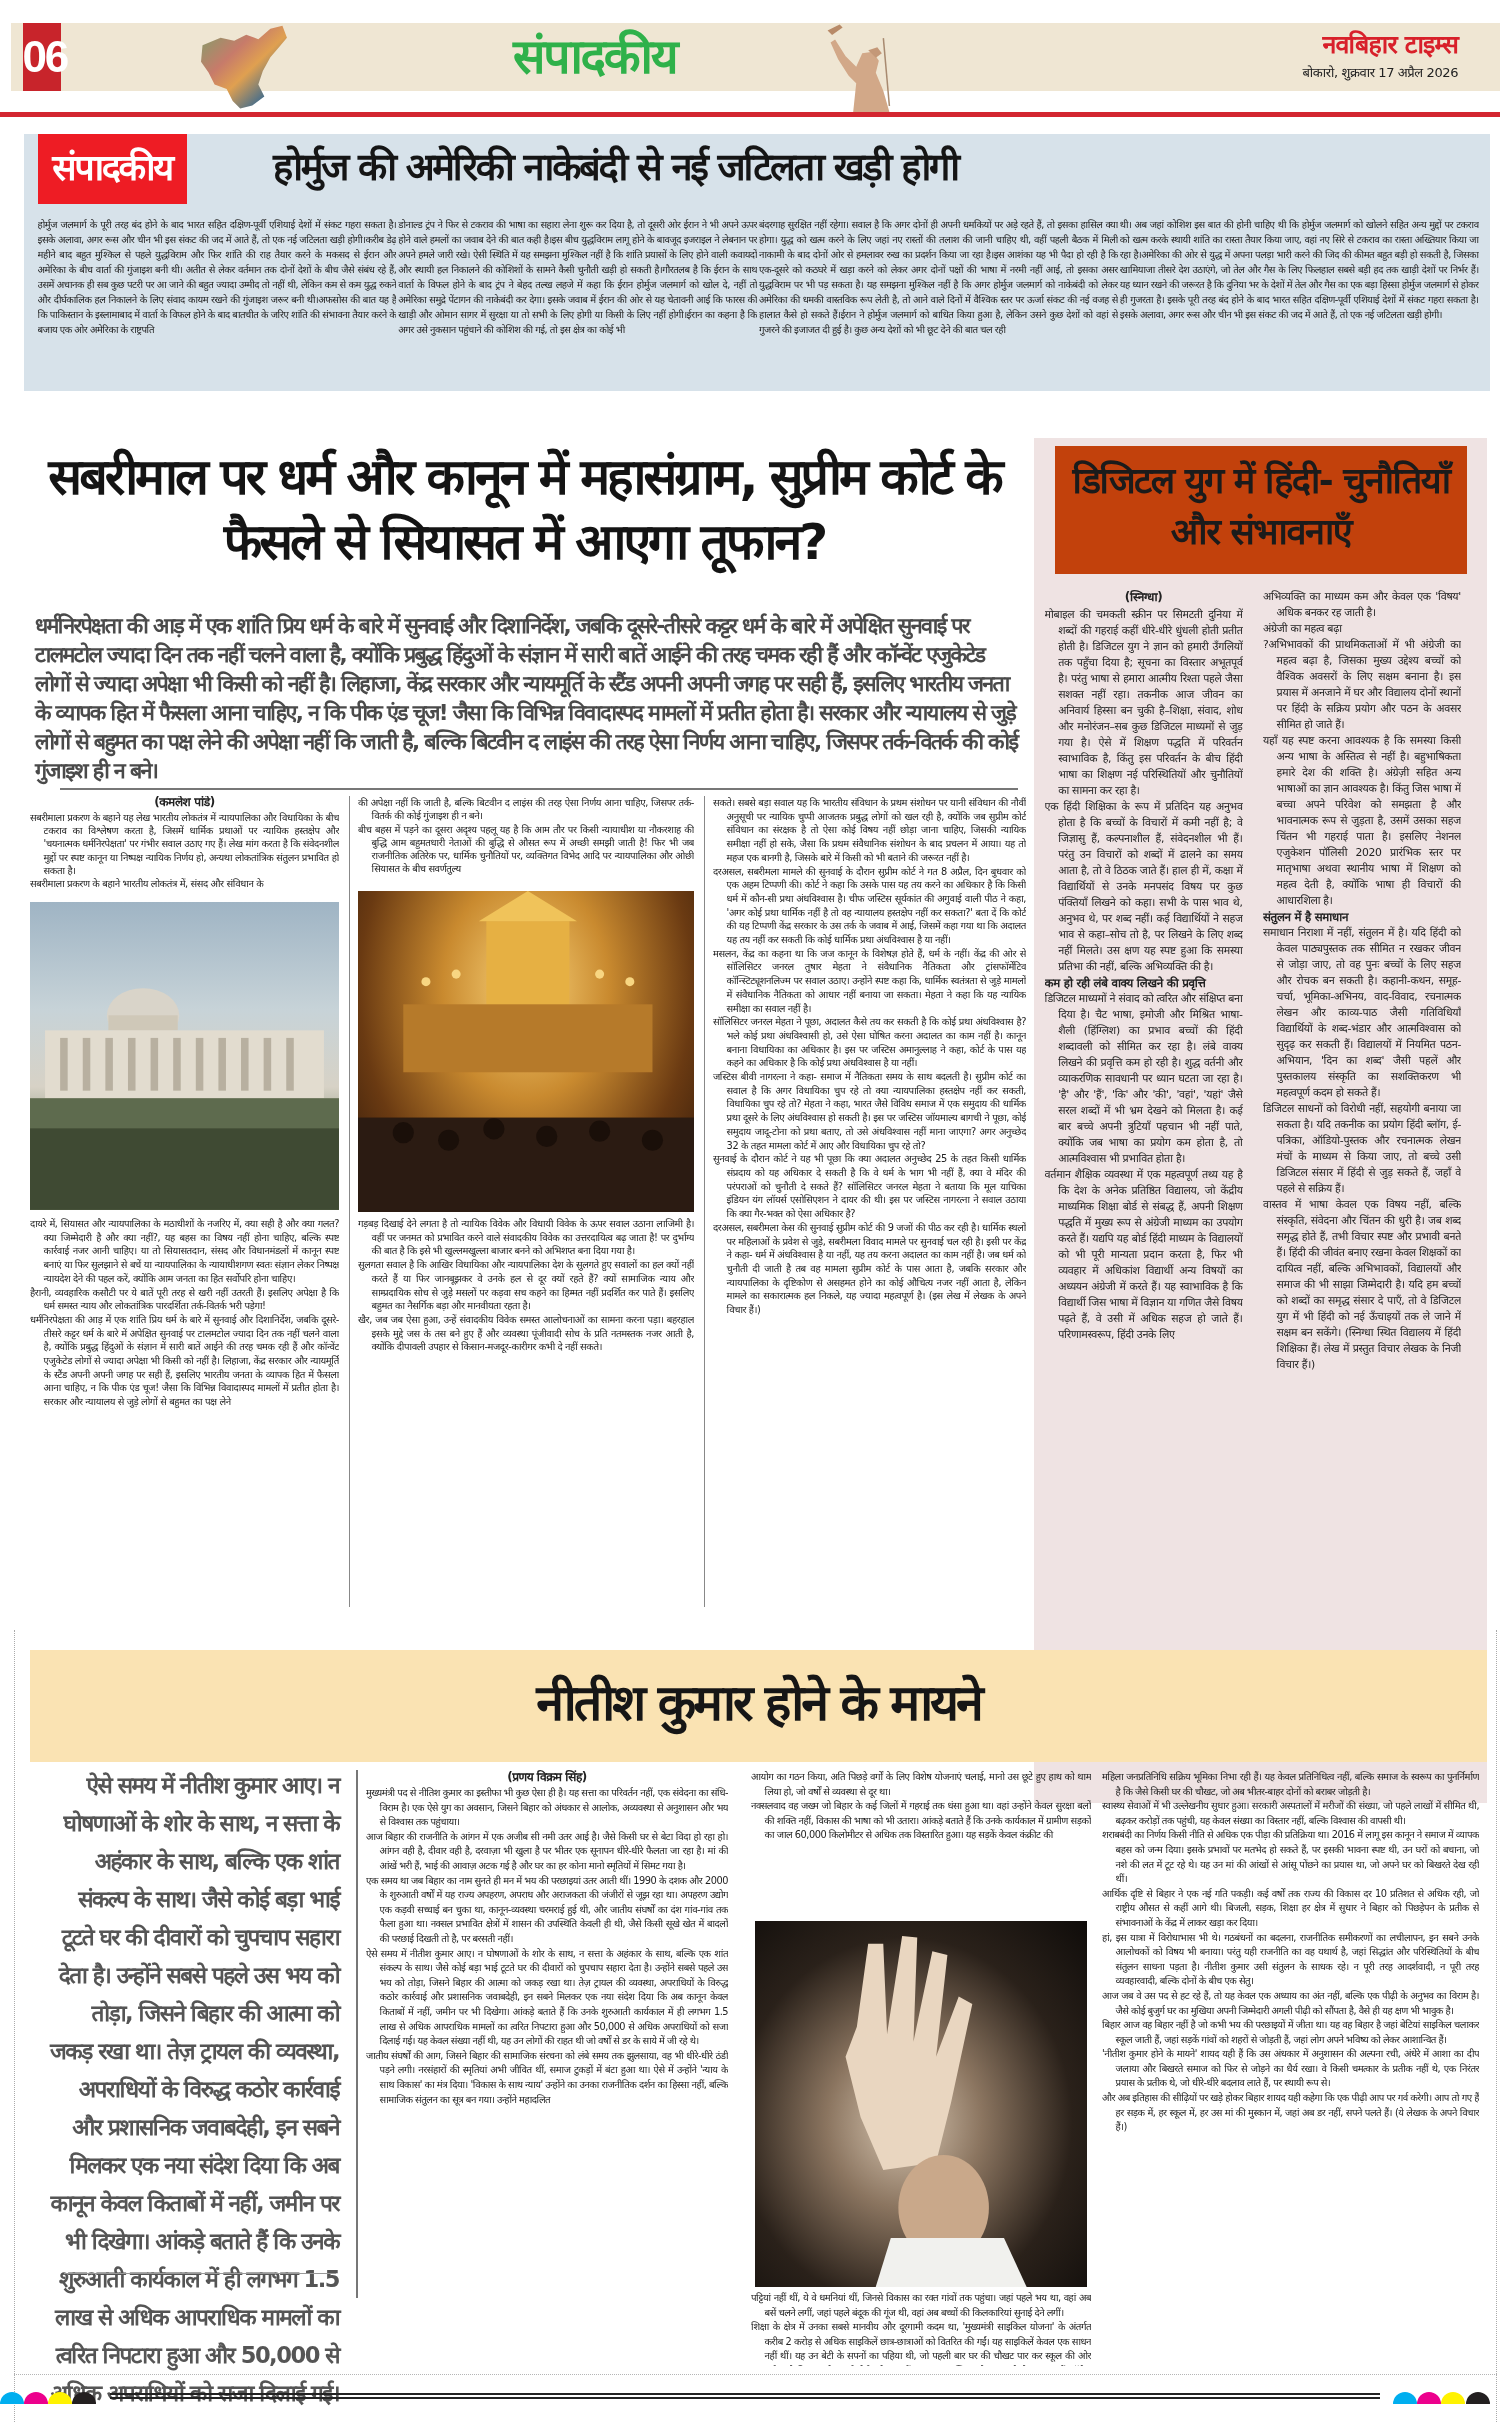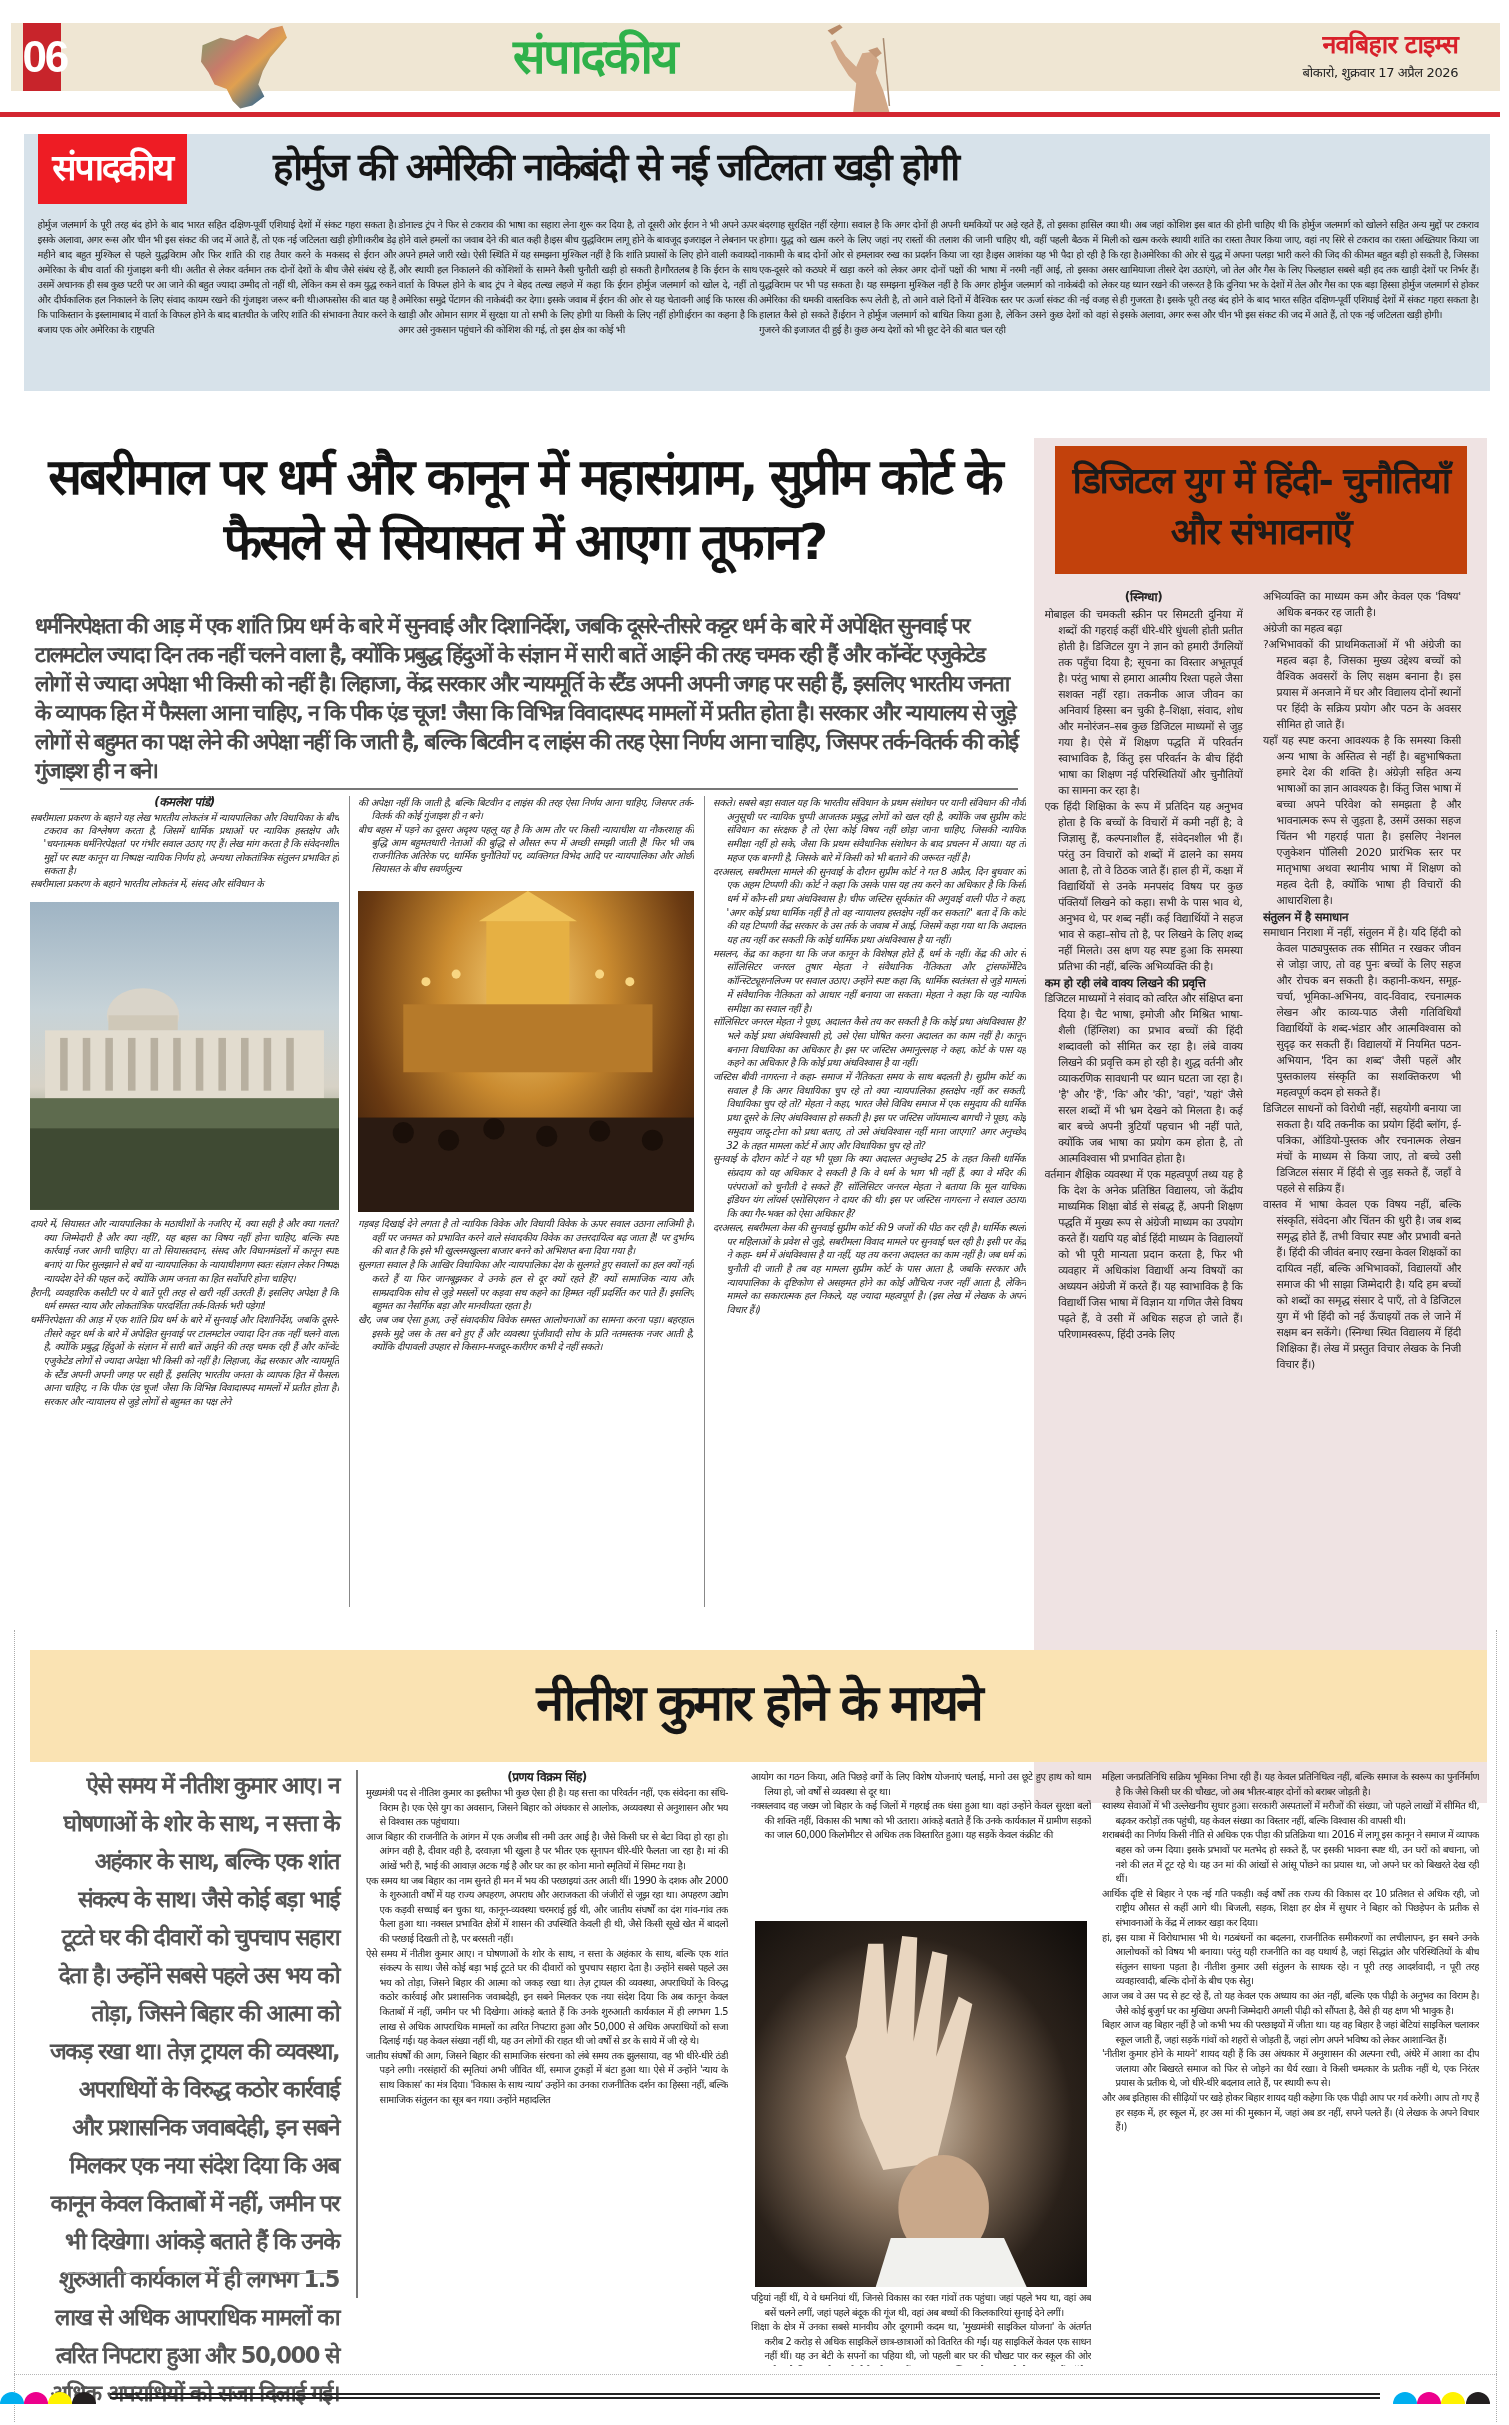--- a/index.html
+++ b/index.html
@@ -25,21 +25,21 @@
             font-weight: bold; font-size: 36px; line-height: 68px; text-align: center; letter-spacing: -2.3px; }
   .ed-headline { position: absolute; left: 249px; top: 10.6px; font-weight: bold; font-size: 38px; color: #151515; letter-spacing: -2.3px; line-height: 45px; }
   .ed-cols { position: absolute; left: 13.6px; top: 83px; width: 1441px; display: grid; grid-template-columns: repeat(4, 1fr); column-gap: 2px; }
   .ed-col { font-size: 9.8px; line-height: 15px; color: #222; text-align: justify; letter-spacing: -0.5px; overflow: hidden; height: 175px; }
 
   
   .sab-head { position: absolute; left: 30px; top: 445px; width: 989px; text-align: center; font-weight: bold; font-size: 50px;
               line-height: 65px; color: #141414; letter-spacing: -3px; }
   .sab-deck { position: absolute; left: 35px; top: 611px; width: 989px; font-weight: bold; font-size: 21.5px; line-height: 29px; color: #4a4a4a; letter-spacing: -1.7px; }
   .sab-rule { position: absolute; left: 60px; top: 788px; width: 958px; height: 1.5px; background: #777; }
-  .sab-col { position: absolute; font-size: 9.8px; line-height: 13.3px; color: #222; text-align: justify; letter-spacing: -0.4px; overflow: hidden; font-style: italic; }
+  .sab-col { position: absolute; font-size: 9.8px; line-height: 13.3px; color: #222; text-align: justify; letter-spacing: -0.4px; overflow: hidden; }
   .byline { text-align: center; font-weight: bold; font-size: 12px; margin-bottom: 1.5px; }
   .vrule { position: absolute; width: 0.8px; background: #888; }
 
   .photo-court { position: absolute; left: 30px; top: 902px; width: 309px; height: 308px; overflow: hidden;
                  background: linear-gradient(180deg, #9fb4c4 0%, #c7d3d8 35%, #d7d2c6 60%, #7d8a6f 80%, #57644b 100%); }
   .photo-temple { position: absolute; left: 358px; top: 891px; width: 336px; height: 321px; overflow: hidden;
                   background: radial-gradient(ellipse at 50% 30%, #f9d37a 0%, #c98a2f 35%, #6a3a12 70%, #2c170a 100%); }
 
   
   .dh-box { position: absolute; left: 1034px; top: 438px; width: 453px; height: 1365px; background: #efe3e3; }

